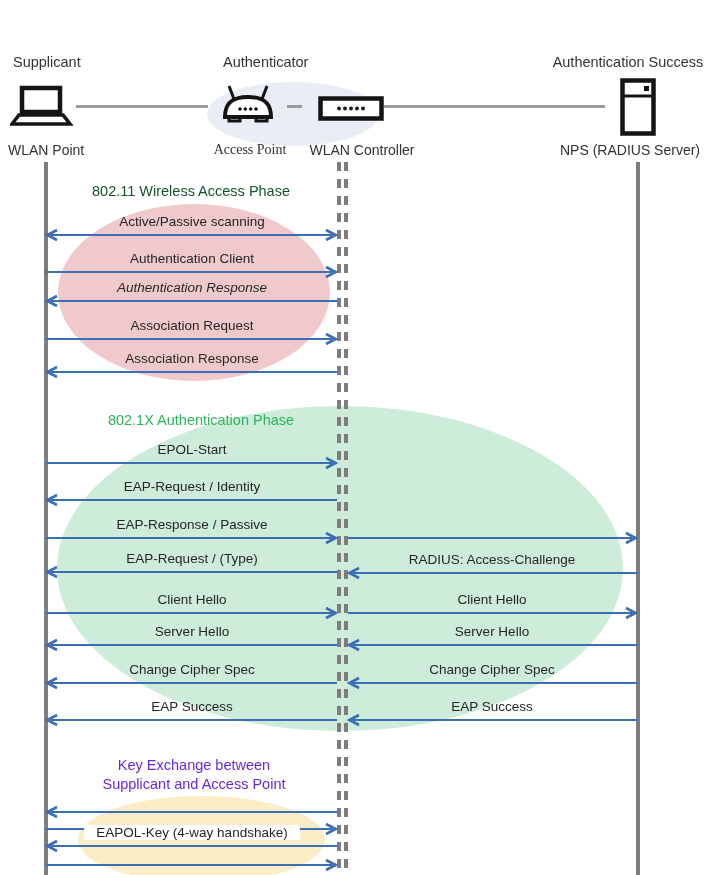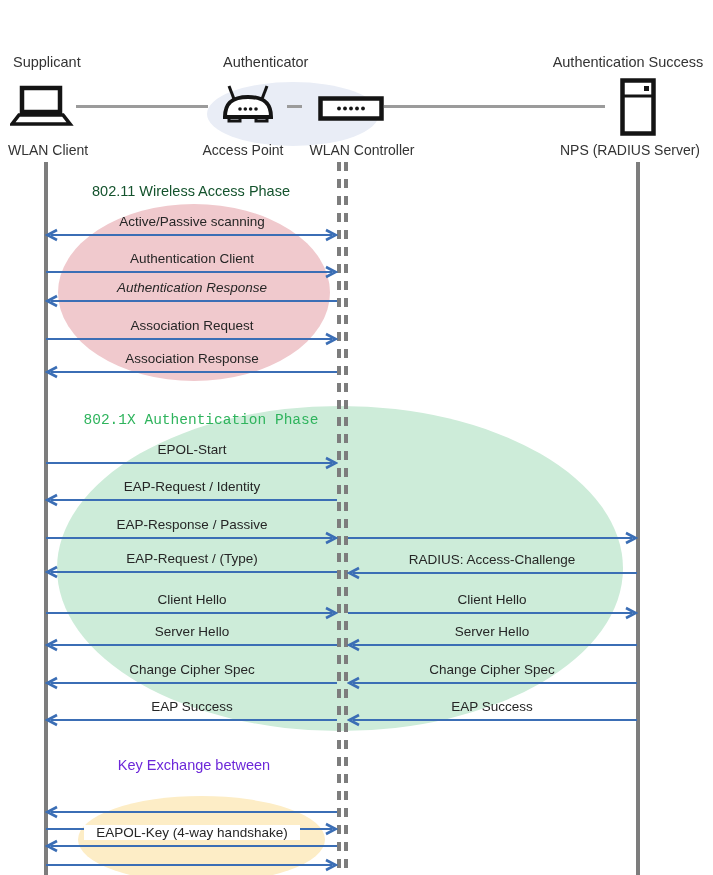--- a/index.html
+++ b/index.html
@@ -68,38 +68,39 @@
     <circle cx="39" cy="12.5" r="1.9" fill="#141414"></circle>
     <circle cx="45" cy="12.5" r="1.9" fill="#141414"></circle>
   </svg>
 
   <svg class="icon" style="left:620px;top:43px;" width="37" height="58" viewBox="0 0 37 58">
     <rect x="2.5" y="2.5" width="31" height="53" fill="#fff" stroke="#141414" stroke-width="4.5"></rect>
     <line x1="3" y1="18" x2="34" y2="18" stroke="#141414" stroke-width="3"></line>
     <rect x="24" y="8" width="5" height="5" fill="#141414"></rect>
   </svg>
 
-  <div class="dev-label" style="left:8px;width:90px;text-align:left;">WLAN Client</div>
-  <div class="dev-label" style="left:193px;width:100px;">Access Point</div>
+  <div class="dev-label" style="left:8px;width:90px;text-align:left;">WLAN Point</div>
+  <div class="dev-label" style="left:200px;width:100px;font-family:Liberation Serif, serif;">Access Point</div>
   <div class="dev-label" style="left:300px;width:124px;">WLAN Controller</div>
   <div class="dev-label" style="left:552px;width:156px;">NPS (RADIUS Server)</div>
 
   <div class="lifeline" style="left:44px;height:733px;"></div>
   <div class="lifeline dashed" style="left:337px;height:728px;"></div>
   <div class="lifeline dashed" style="left:344px;height:728px;"></div>
   <div class="lifeline" style="left:636px;height:726px;"></div>
 
   <div class="phase-ellipse" style="left: 58px; top: 169px; width: 272px; height: 177px; background: rgb(240, 201, 205);"></div>
   <div class="phase-ellipse" style="left: 57px; top: 371px; width: 566px; height: 325px; background: rgb(205, 236, 217);"></div>
   <div class="phase-ellipse" style="left: 78px; top: 761px; width: 247px; height: 87px; background: rgb(253, 237, 198);"></div>
 
   <div class="phase-title" style="left: 41px; top: 147px; color: #14532d;">802.11 Wireless Access Phase</div>
-  <div class="phase-title" style="left: 51px; top: 376px; color: rgb(47, 180, 93); font-family: Liberation Mono, monospace;">802.1X Authentication Phase</div>
+  <div class="phase-title" style="left: 51px; top: 376px; color: rgb(47, 180, 93);">802.1X Authentication Phase</div>
   <div class="phase-title" style="left: 44px; top: 721px; color: #6d28d9;">
     <div>Key Exchange between</div>
+    <div>Supplicant and Access Point</div>
   </div>
 
   <div class="abs" style="left:0;top:0;width:713px;height:875px;pointer-events:none;">
       <div class="msg-label" style="top: 179px; left: 52px;"><span>Active/Passive scanning</span></div>
       <div class="msg-arrow" style="top: 192px; left: 46px; width: 291px;">
         <div class="arrow-line" style="background: rgb(59, 110, 181); left: 5px; right: 5px;"></div>
         <svg class="head right" width="15" height="16" viewBox="0 0 15 16">
           <path d="M3 3 L12.5 8 L3 13" fill="none" stroke="#3b6eb5" stroke-width="2.6"></path>
         </svg>
         <svg class="head left" width="15" height="16" viewBox="0 0 15 16">

